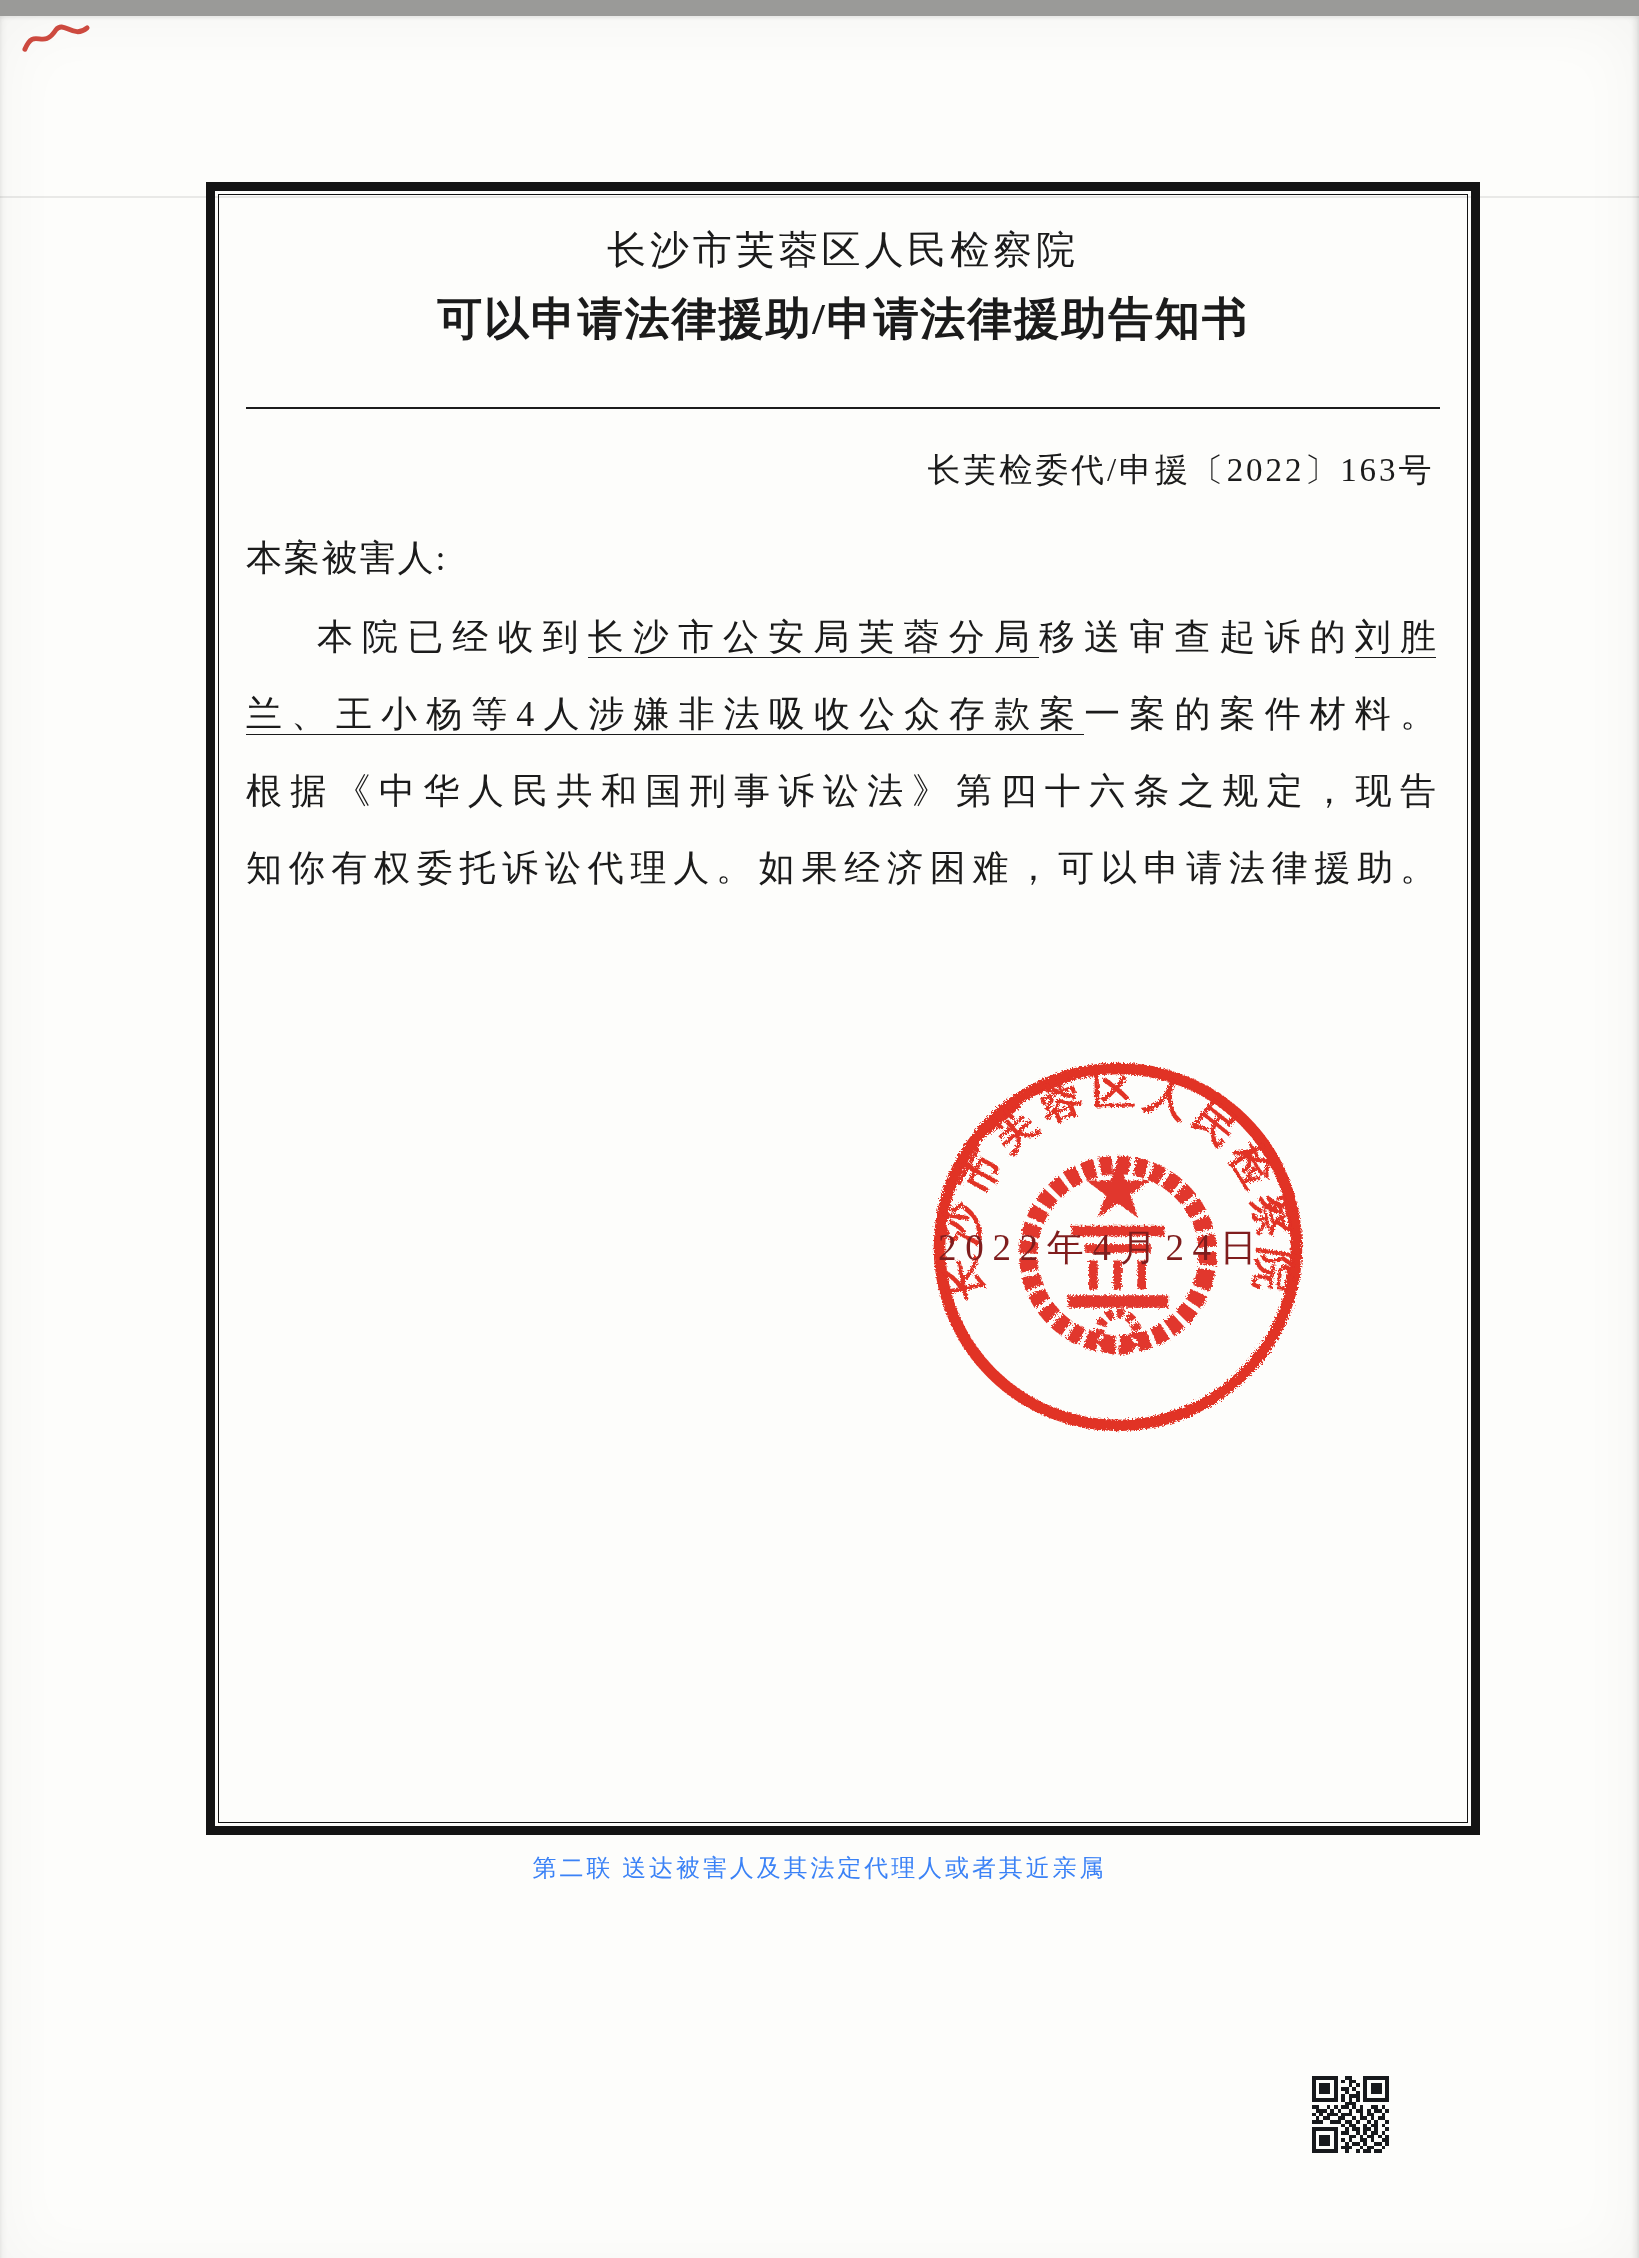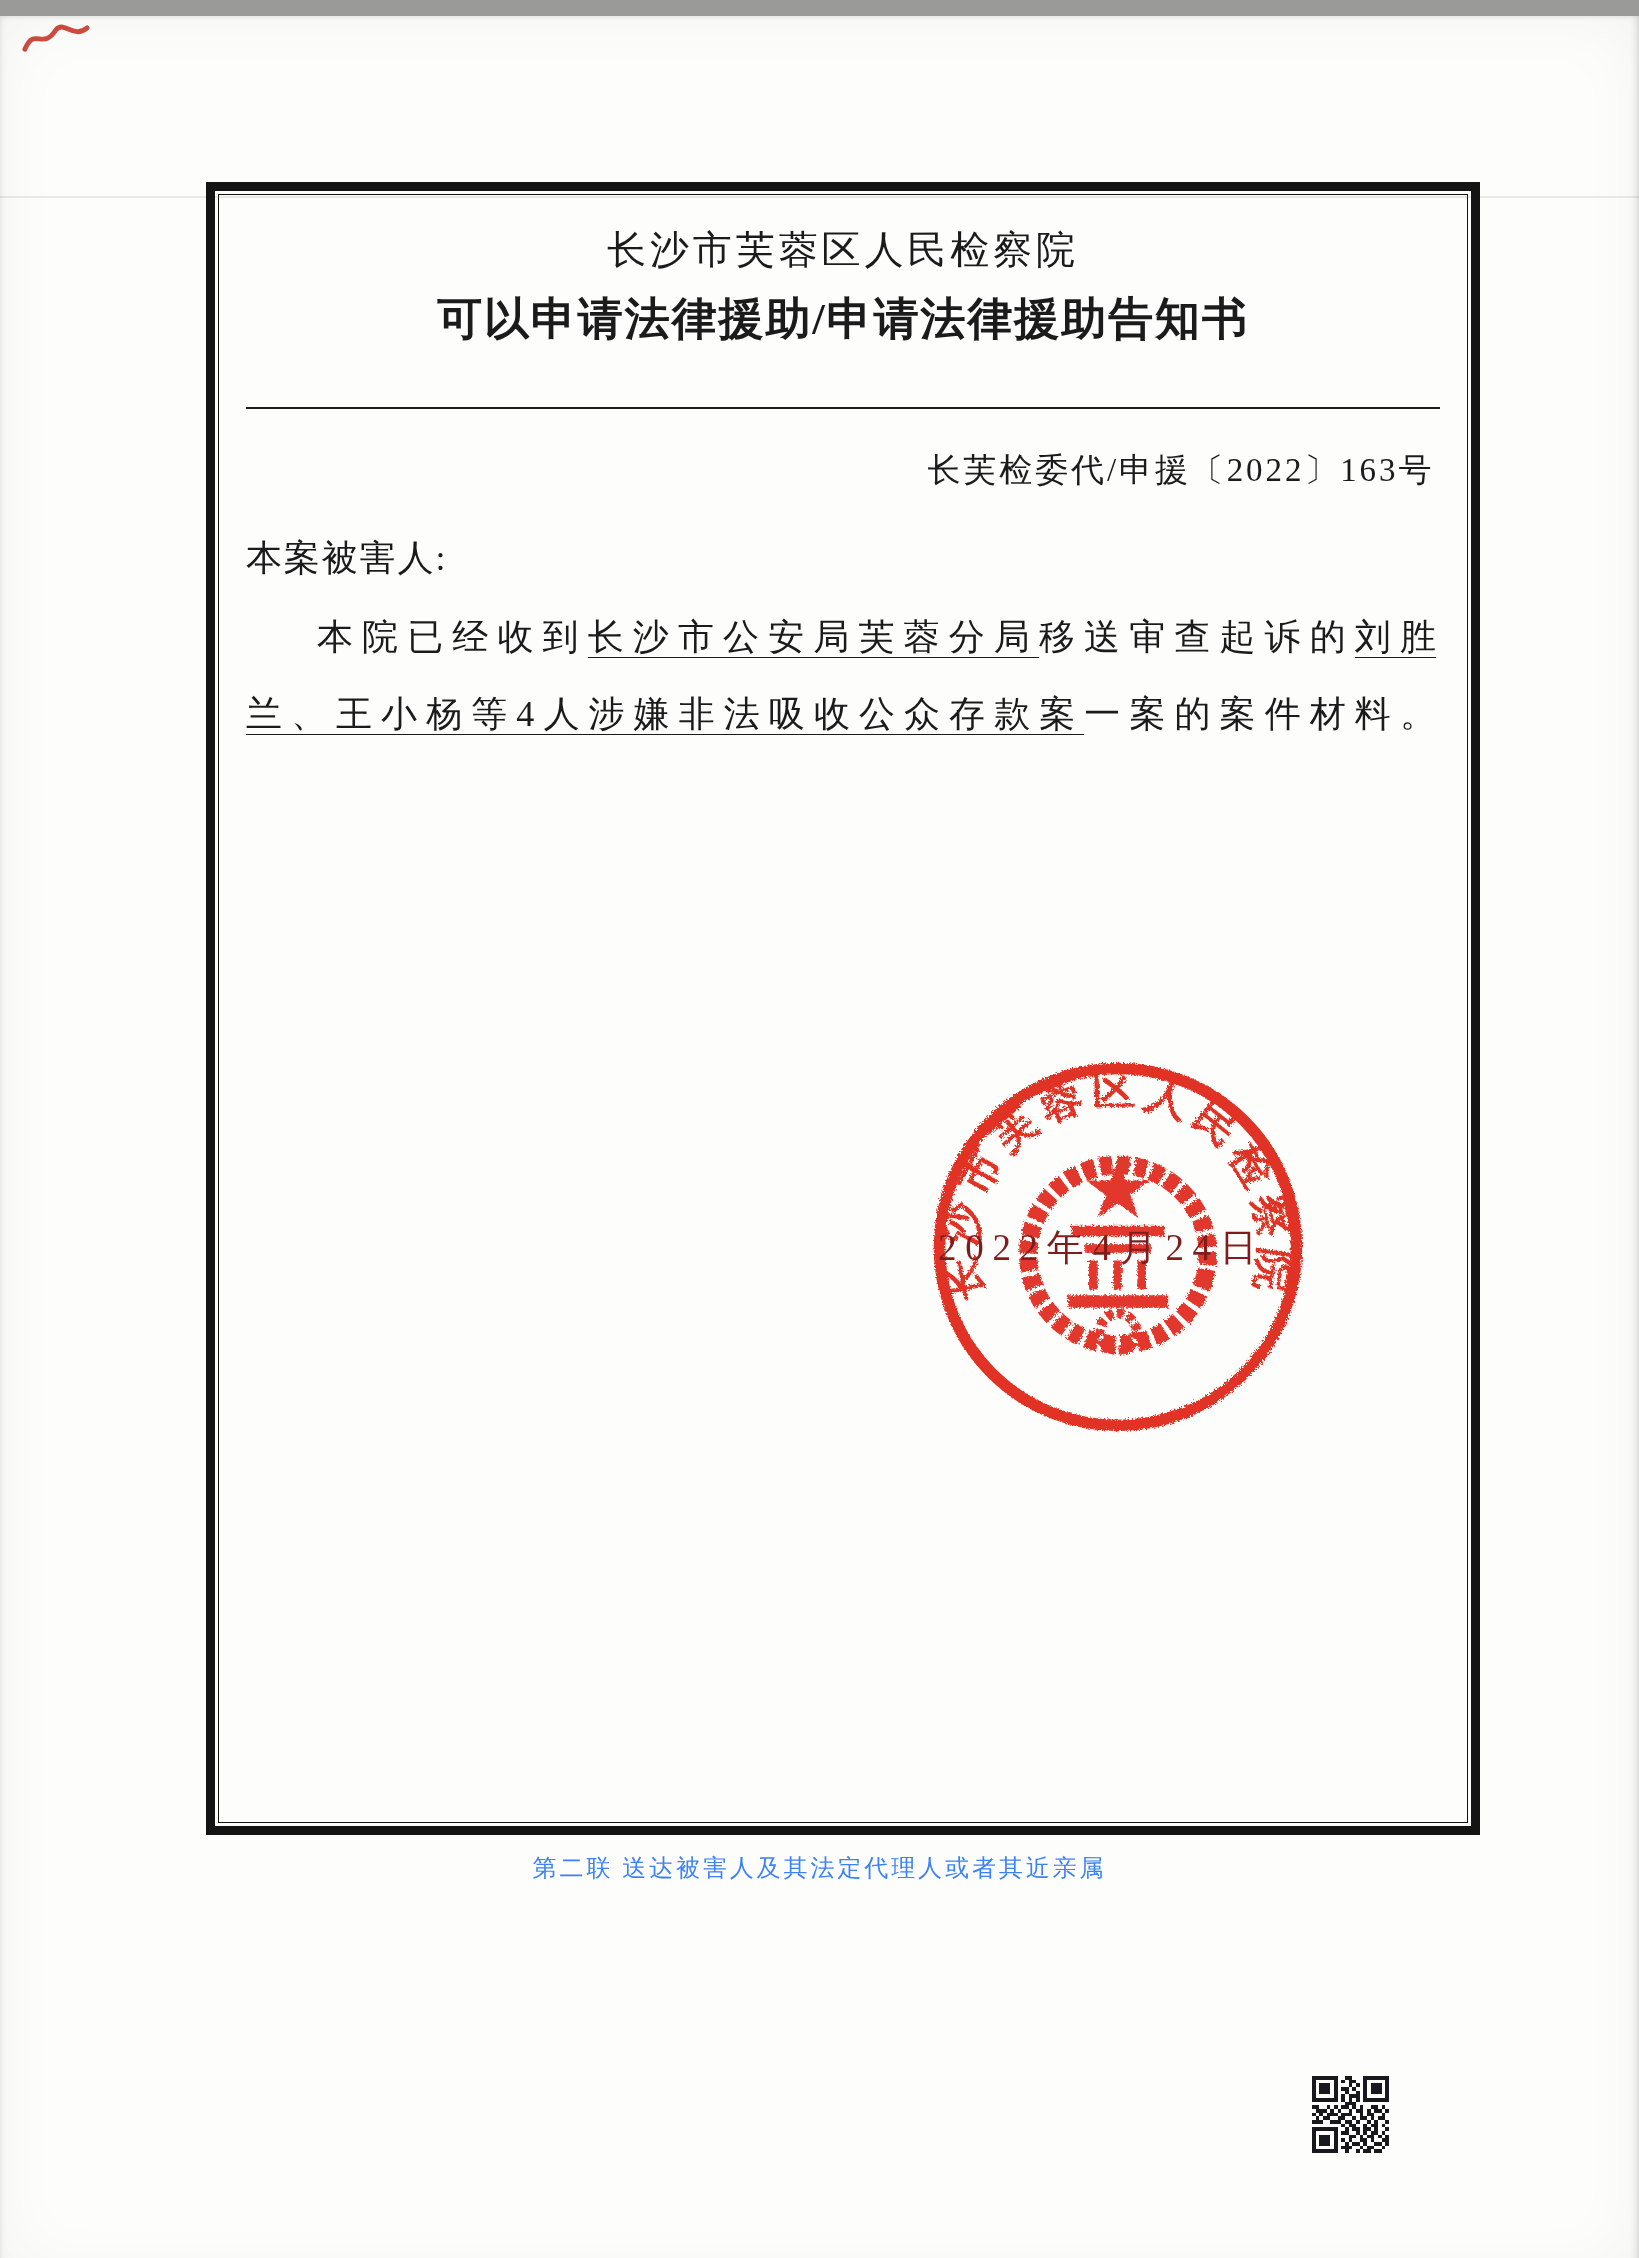--- a/index.html
+++ b/index.html
@@ -69,20 +69,22 @@
 
         <hr class="rule">
 
         <div class="doc-number">长芙检委代/申援〔2022〕163号</div>
 
         <div class="salutation">本案被害人:</div>
 
         <div class="paragraph">
             <div class="para-line indent"><span>本院已经收到</span><span class="u">长沙市公安局芙蓉分局</span><span>移送审查起诉的</span><span class="u">刘胜</span></div>
             <div class="para-line"><span class="u">兰、王小杨等4人涉嫌非法吸收公众存款案</span><span>一案的案件材料。</span></div>
+            <div class="para-line"><span>根据《中华人民共和国刑事诉讼法》第四十六条之规定，现告</span></div>
+            <div class="para-line"><span>知你有权委托诉讼代理人。如果经济困难，可以申请法律援助。</span></div>
           </div>
 
       </div>
     </div>
   </div>
 
   <svg class="seal" viewBox="0 0 400 400">
     <defs>
       <filter id="rough" x="-10%" y="-10%" width="120%" height="120%">
         <feTurbulence type="fractalNoise" baseFrequency="0.55" numOctaves="2" result="n"></feTurbulence>

